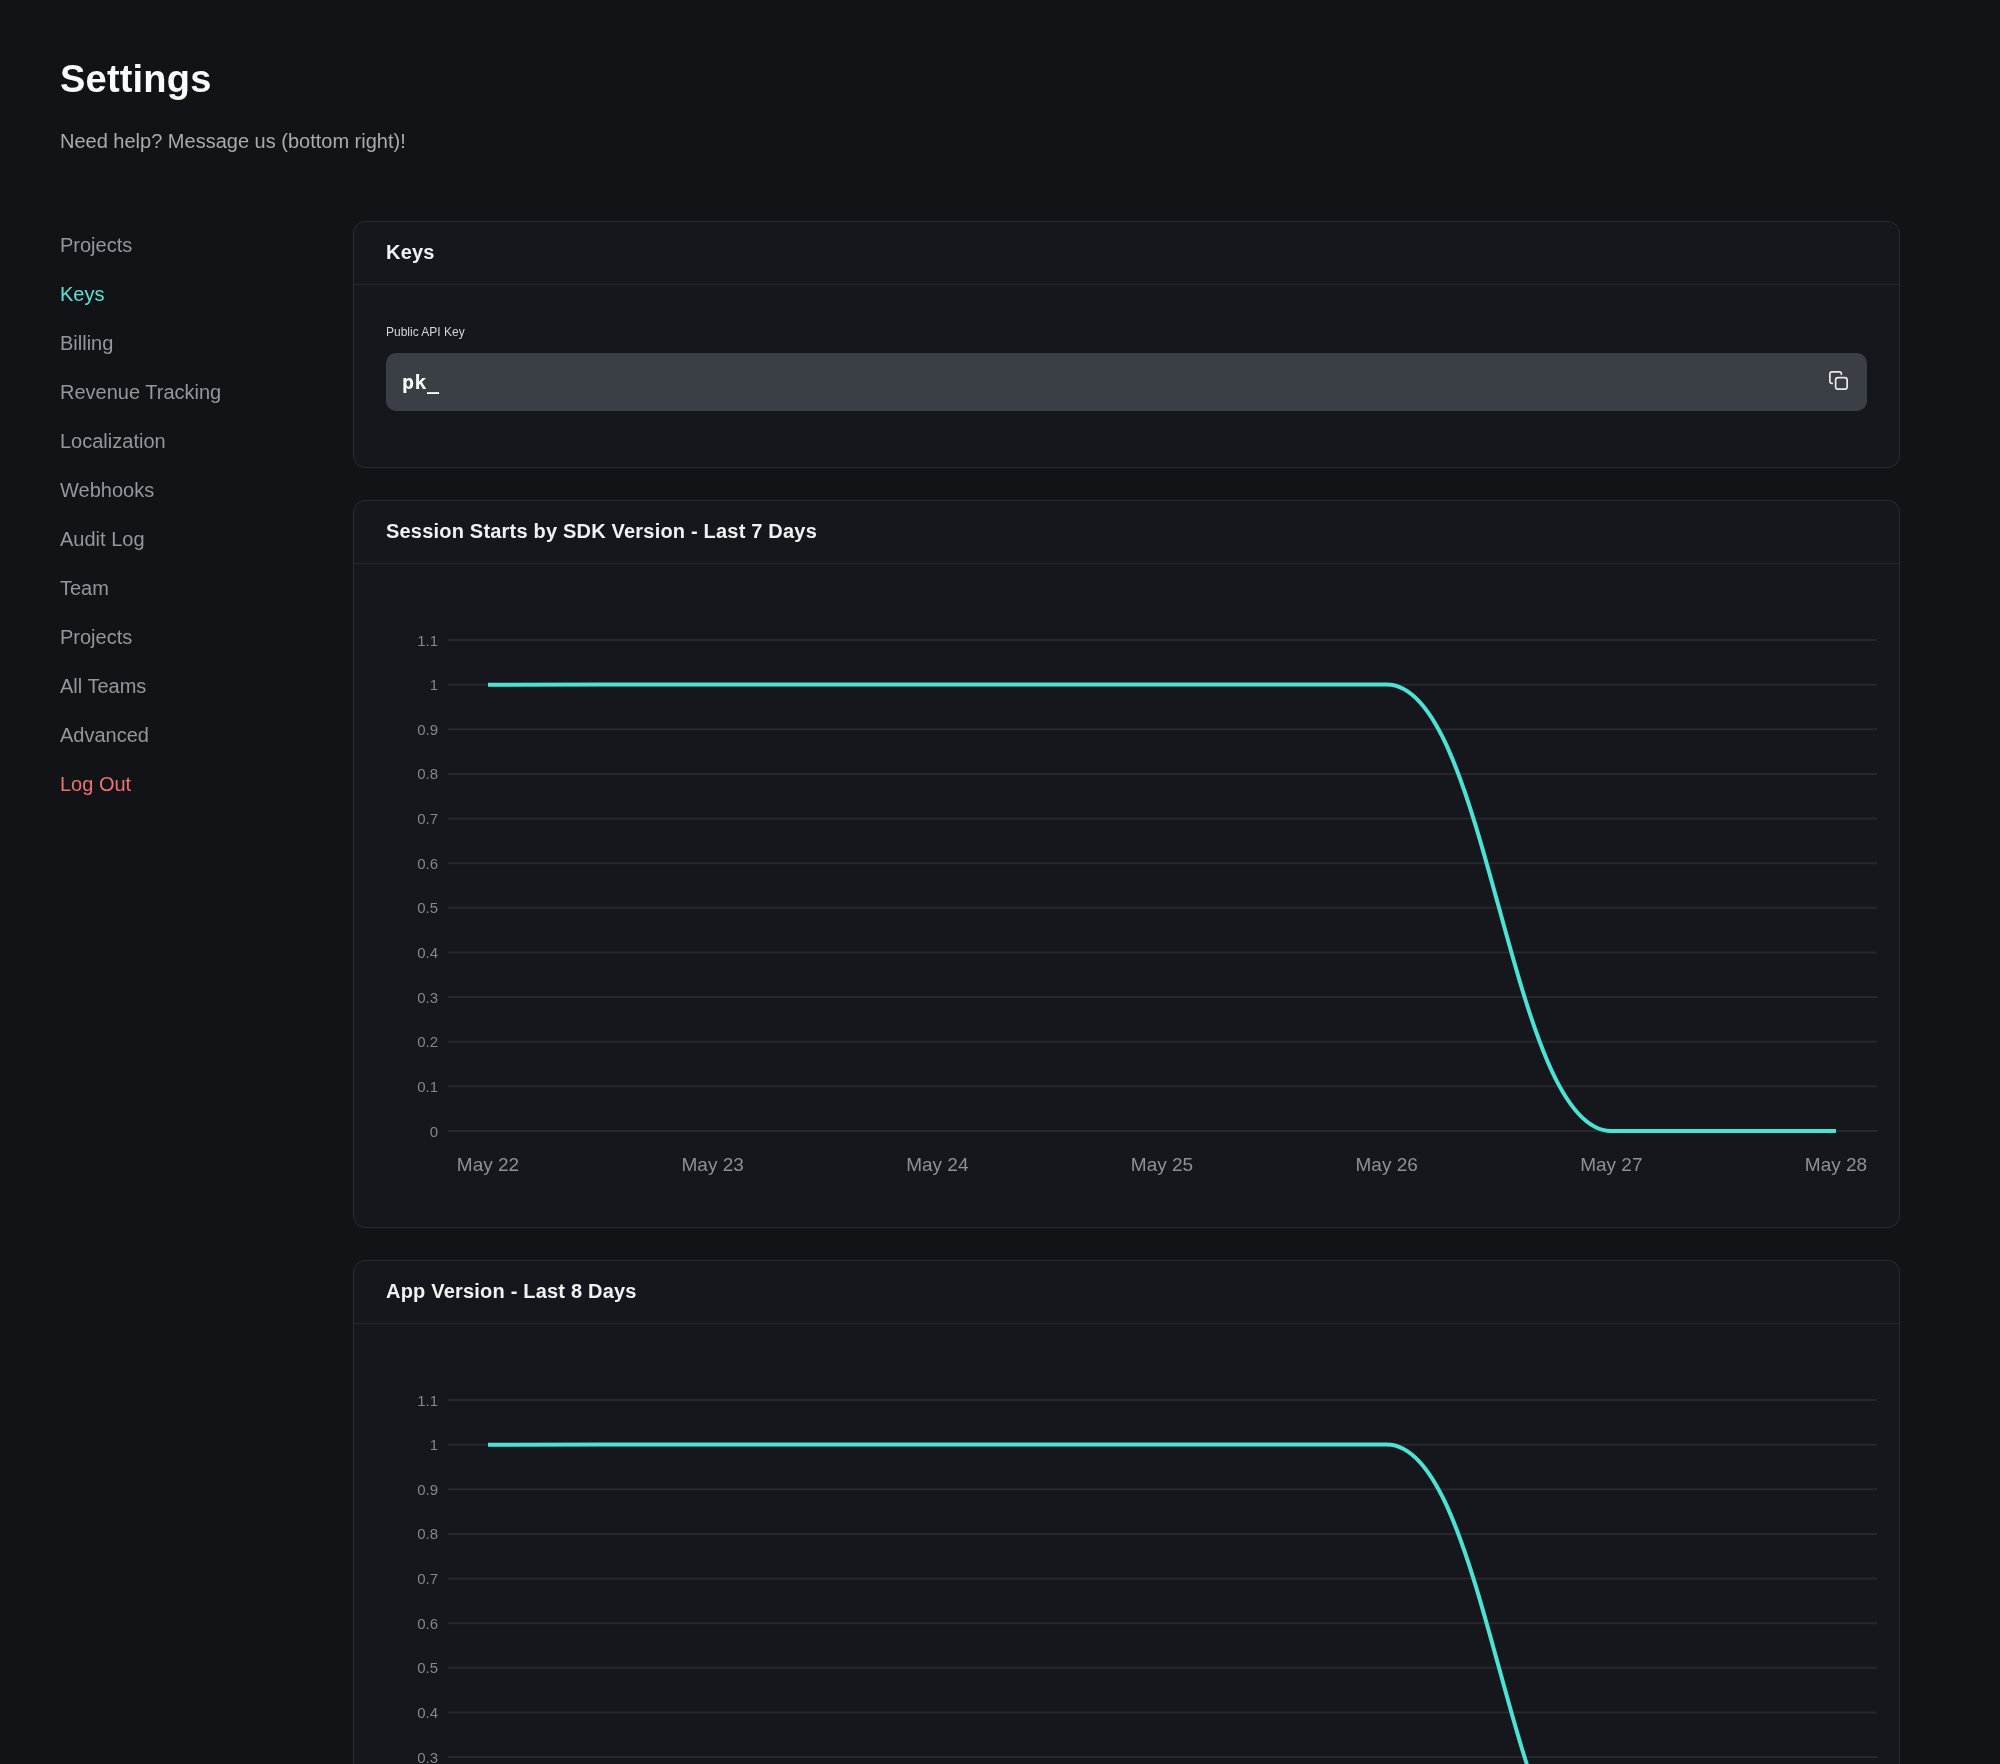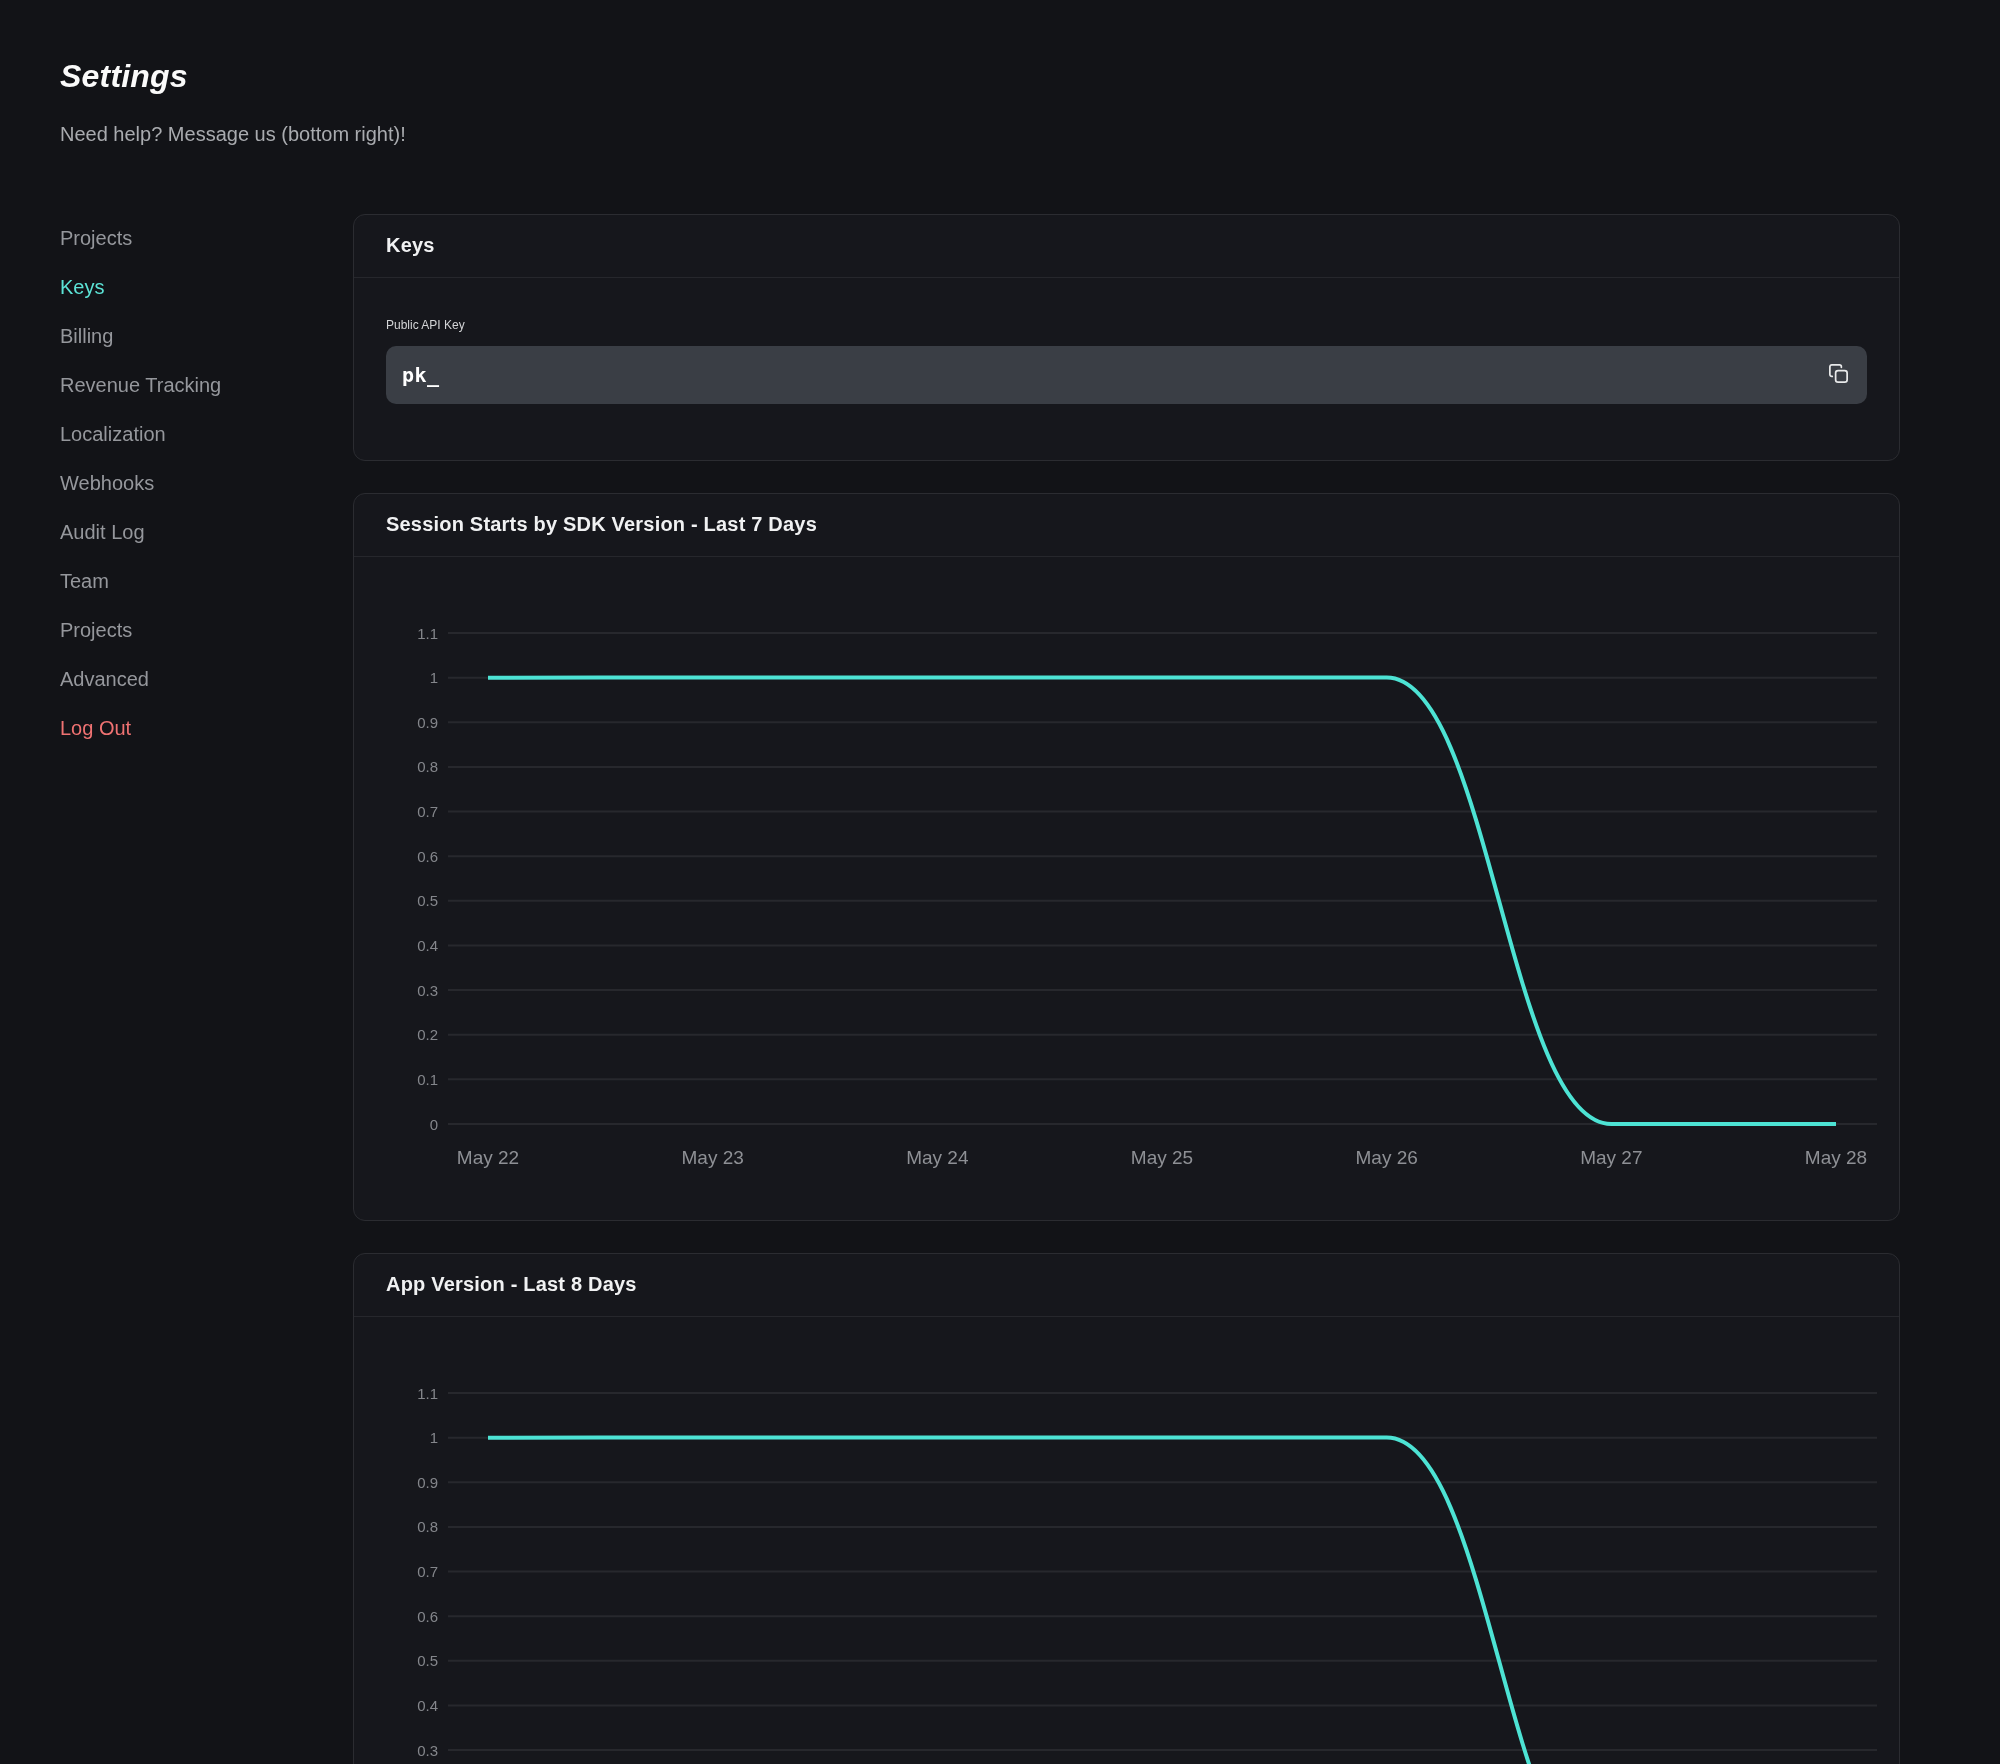--- a/index.html
+++ b/index.html
@@ -4,21 +4,21 @@
 <style>
   * { margin:0; padding:0; box-sizing:border-box; }
   html,body { background:#121317; }
   body { font-family:"Liberation Sans", sans-serif; }
   .page {
     position:relative; width:2000px; height:1764px;
     background:#121317; overflow:hidden; color:#e8e9ea;
   }
   
   .header { padding:58px 0 0 60px; }
-  .page-title { font-size:32px; font-weight:700; color:#fafafa; letter-spacing:.2px; line-height:1.15;font-style:italic; }
+  .page-title { font-size:38px; font-weight:700; color:#fafafa; letter-spacing:.2px; line-height:1.15; }
   .page-subtitle { margin-top:28px; font-size:20px; color:#a9abaf; }
 
   
   .layout { display:flex; margin-top:68px; }
   .sidebar { flex:0 0 353px; padding-left:60px; }
   .side-item {
     height:49px; line-height:49px; font-size:20px; color:#95979c;
     cursor:pointer; white-space:nowrap;
   }
   .side-item.active { color:#5ce3d6; }
@@ -74,20 +74,21 @@
     <div class="sidebar">
       <div class="side-item">Projects</div>
       <div class="side-item active">Keys</div>
       <div class="side-item">Billing</div>
       <div class="side-item">Revenue Tracking</div>
       <div class="side-item">Localization</div>
       <div class="side-item">Webhooks</div>
       <div class="side-item">Audit Log</div>
       <div class="side-item">Team</div>
       <div class="side-item">Projects</div>
+      <div class="side-item">All Teams</div>
       <div class="side-item">Advanced</div>
       <div class="side-item danger">Log Out</div>
     </div>
 
     <div class="main">
 
       <div class="card">
         <div class="card-header">
           <div class="card-title">Keys</div>
         </div>

